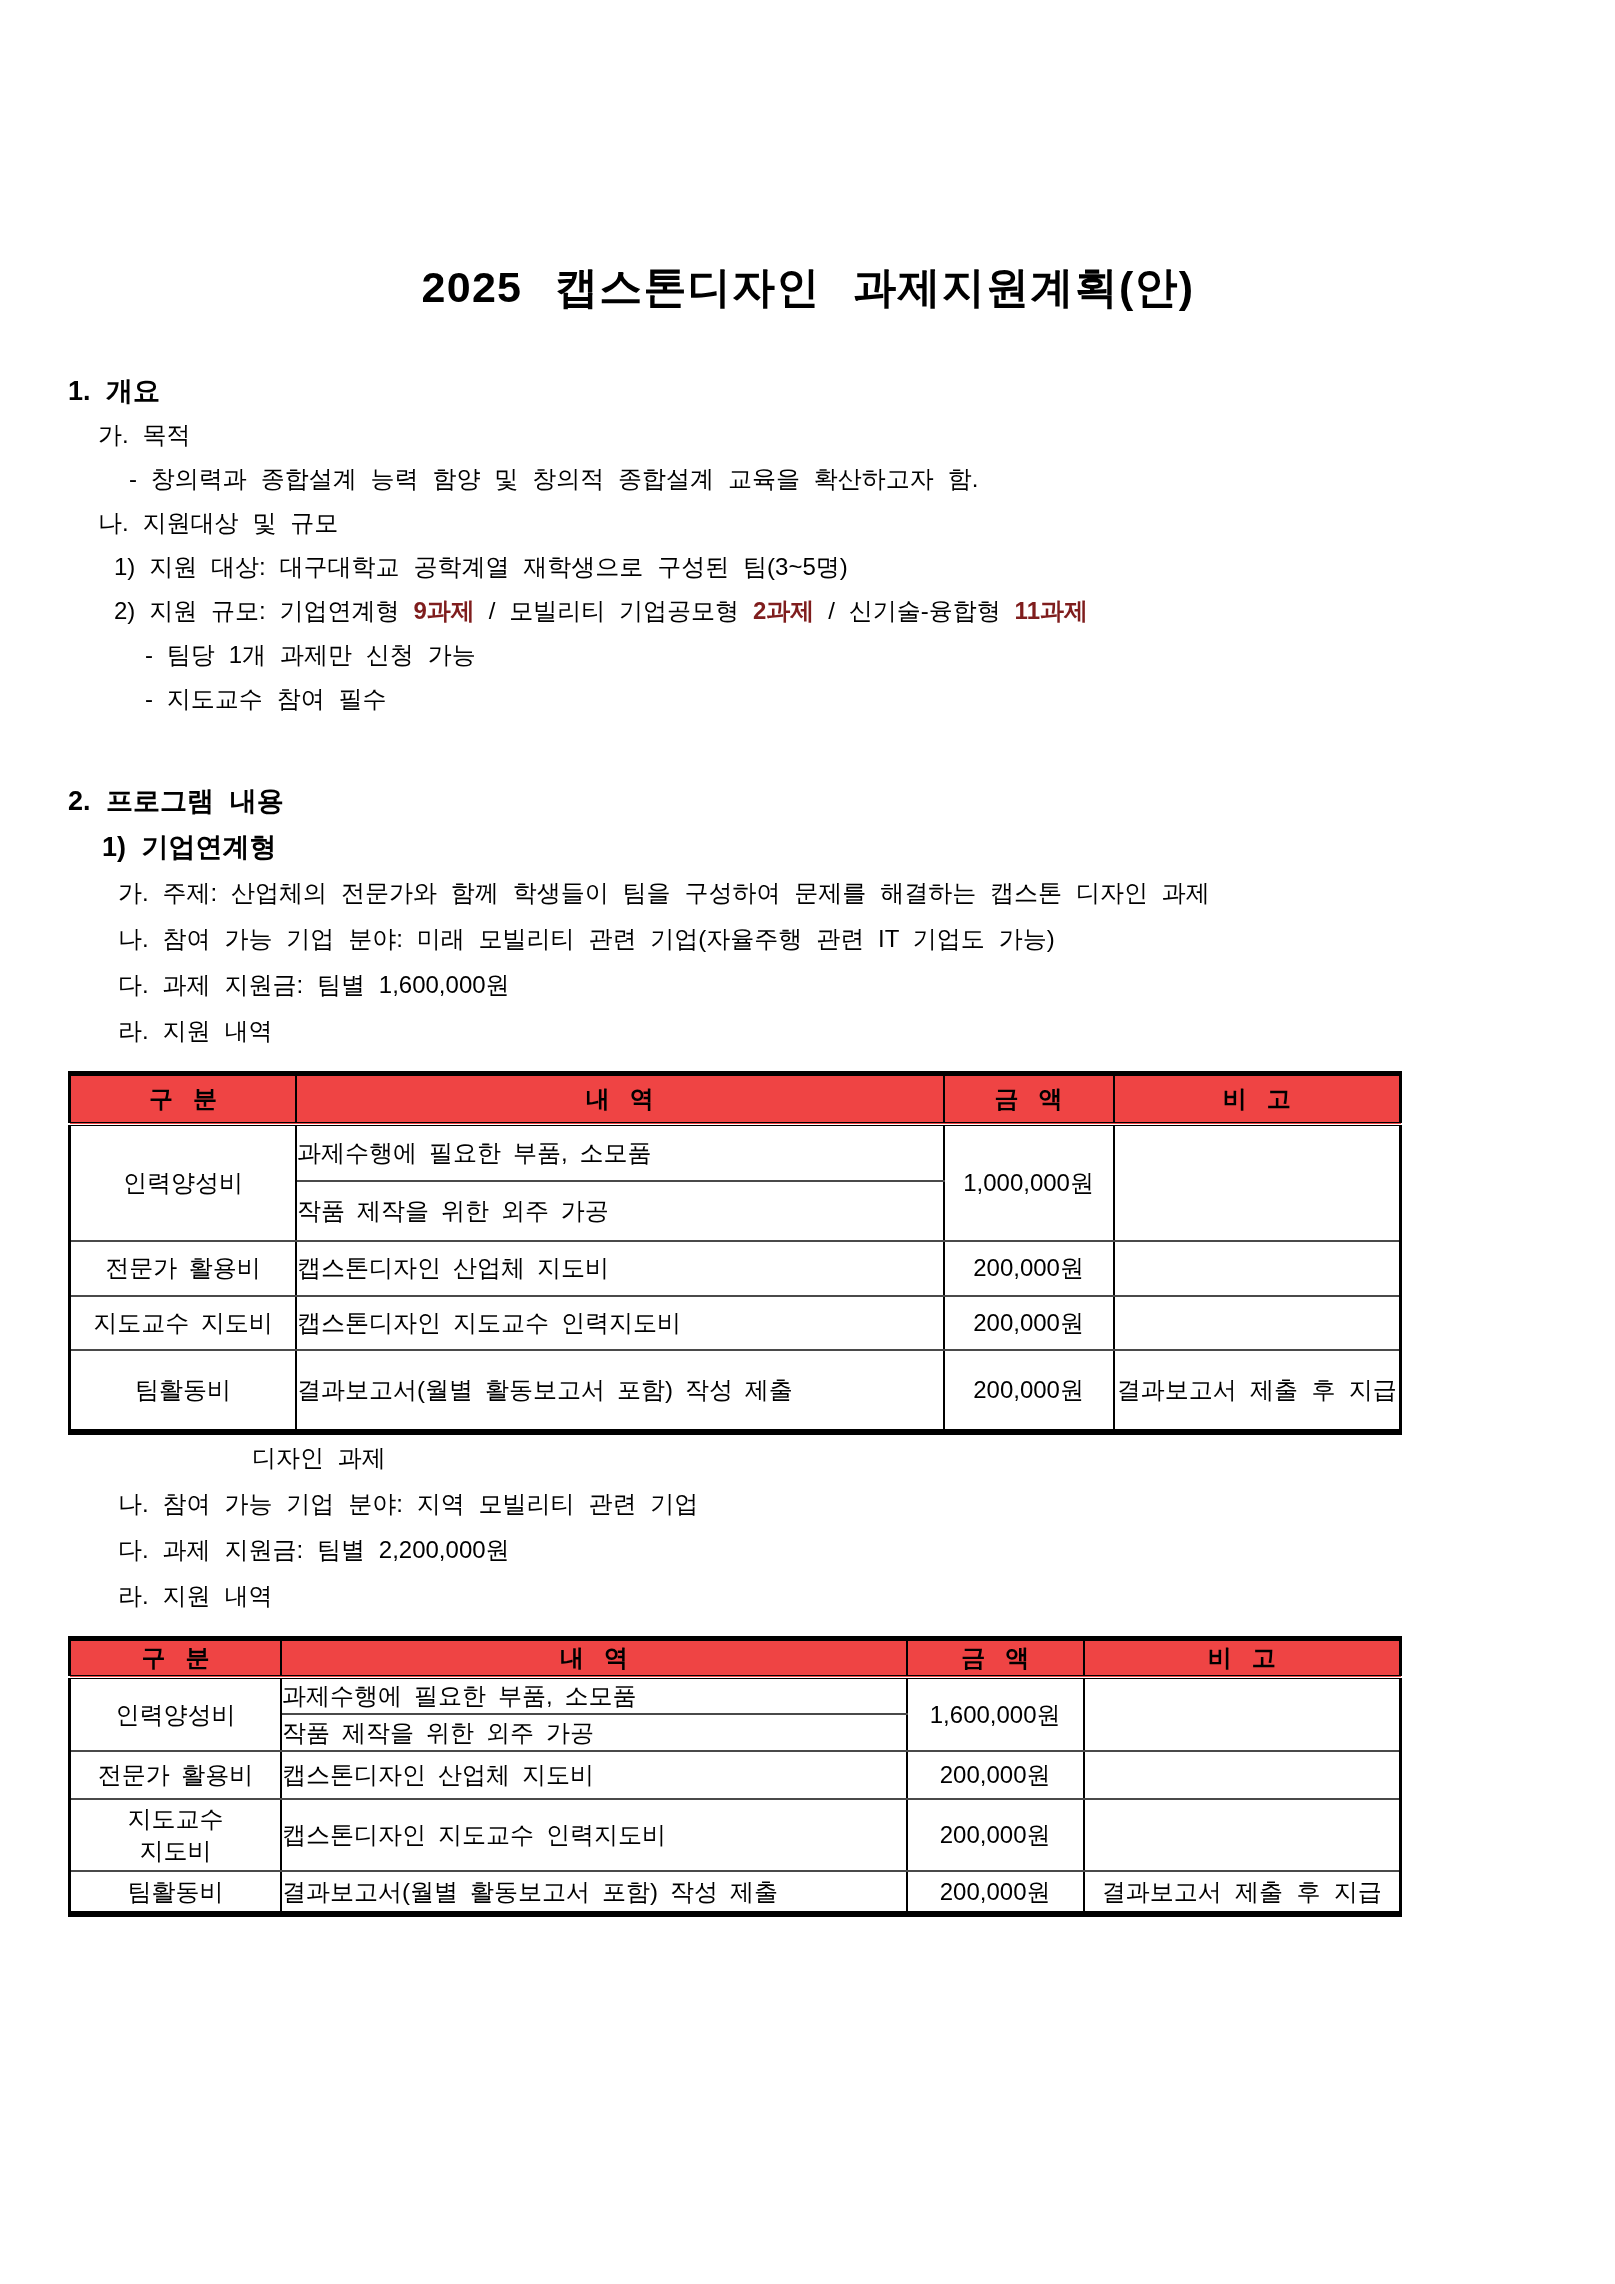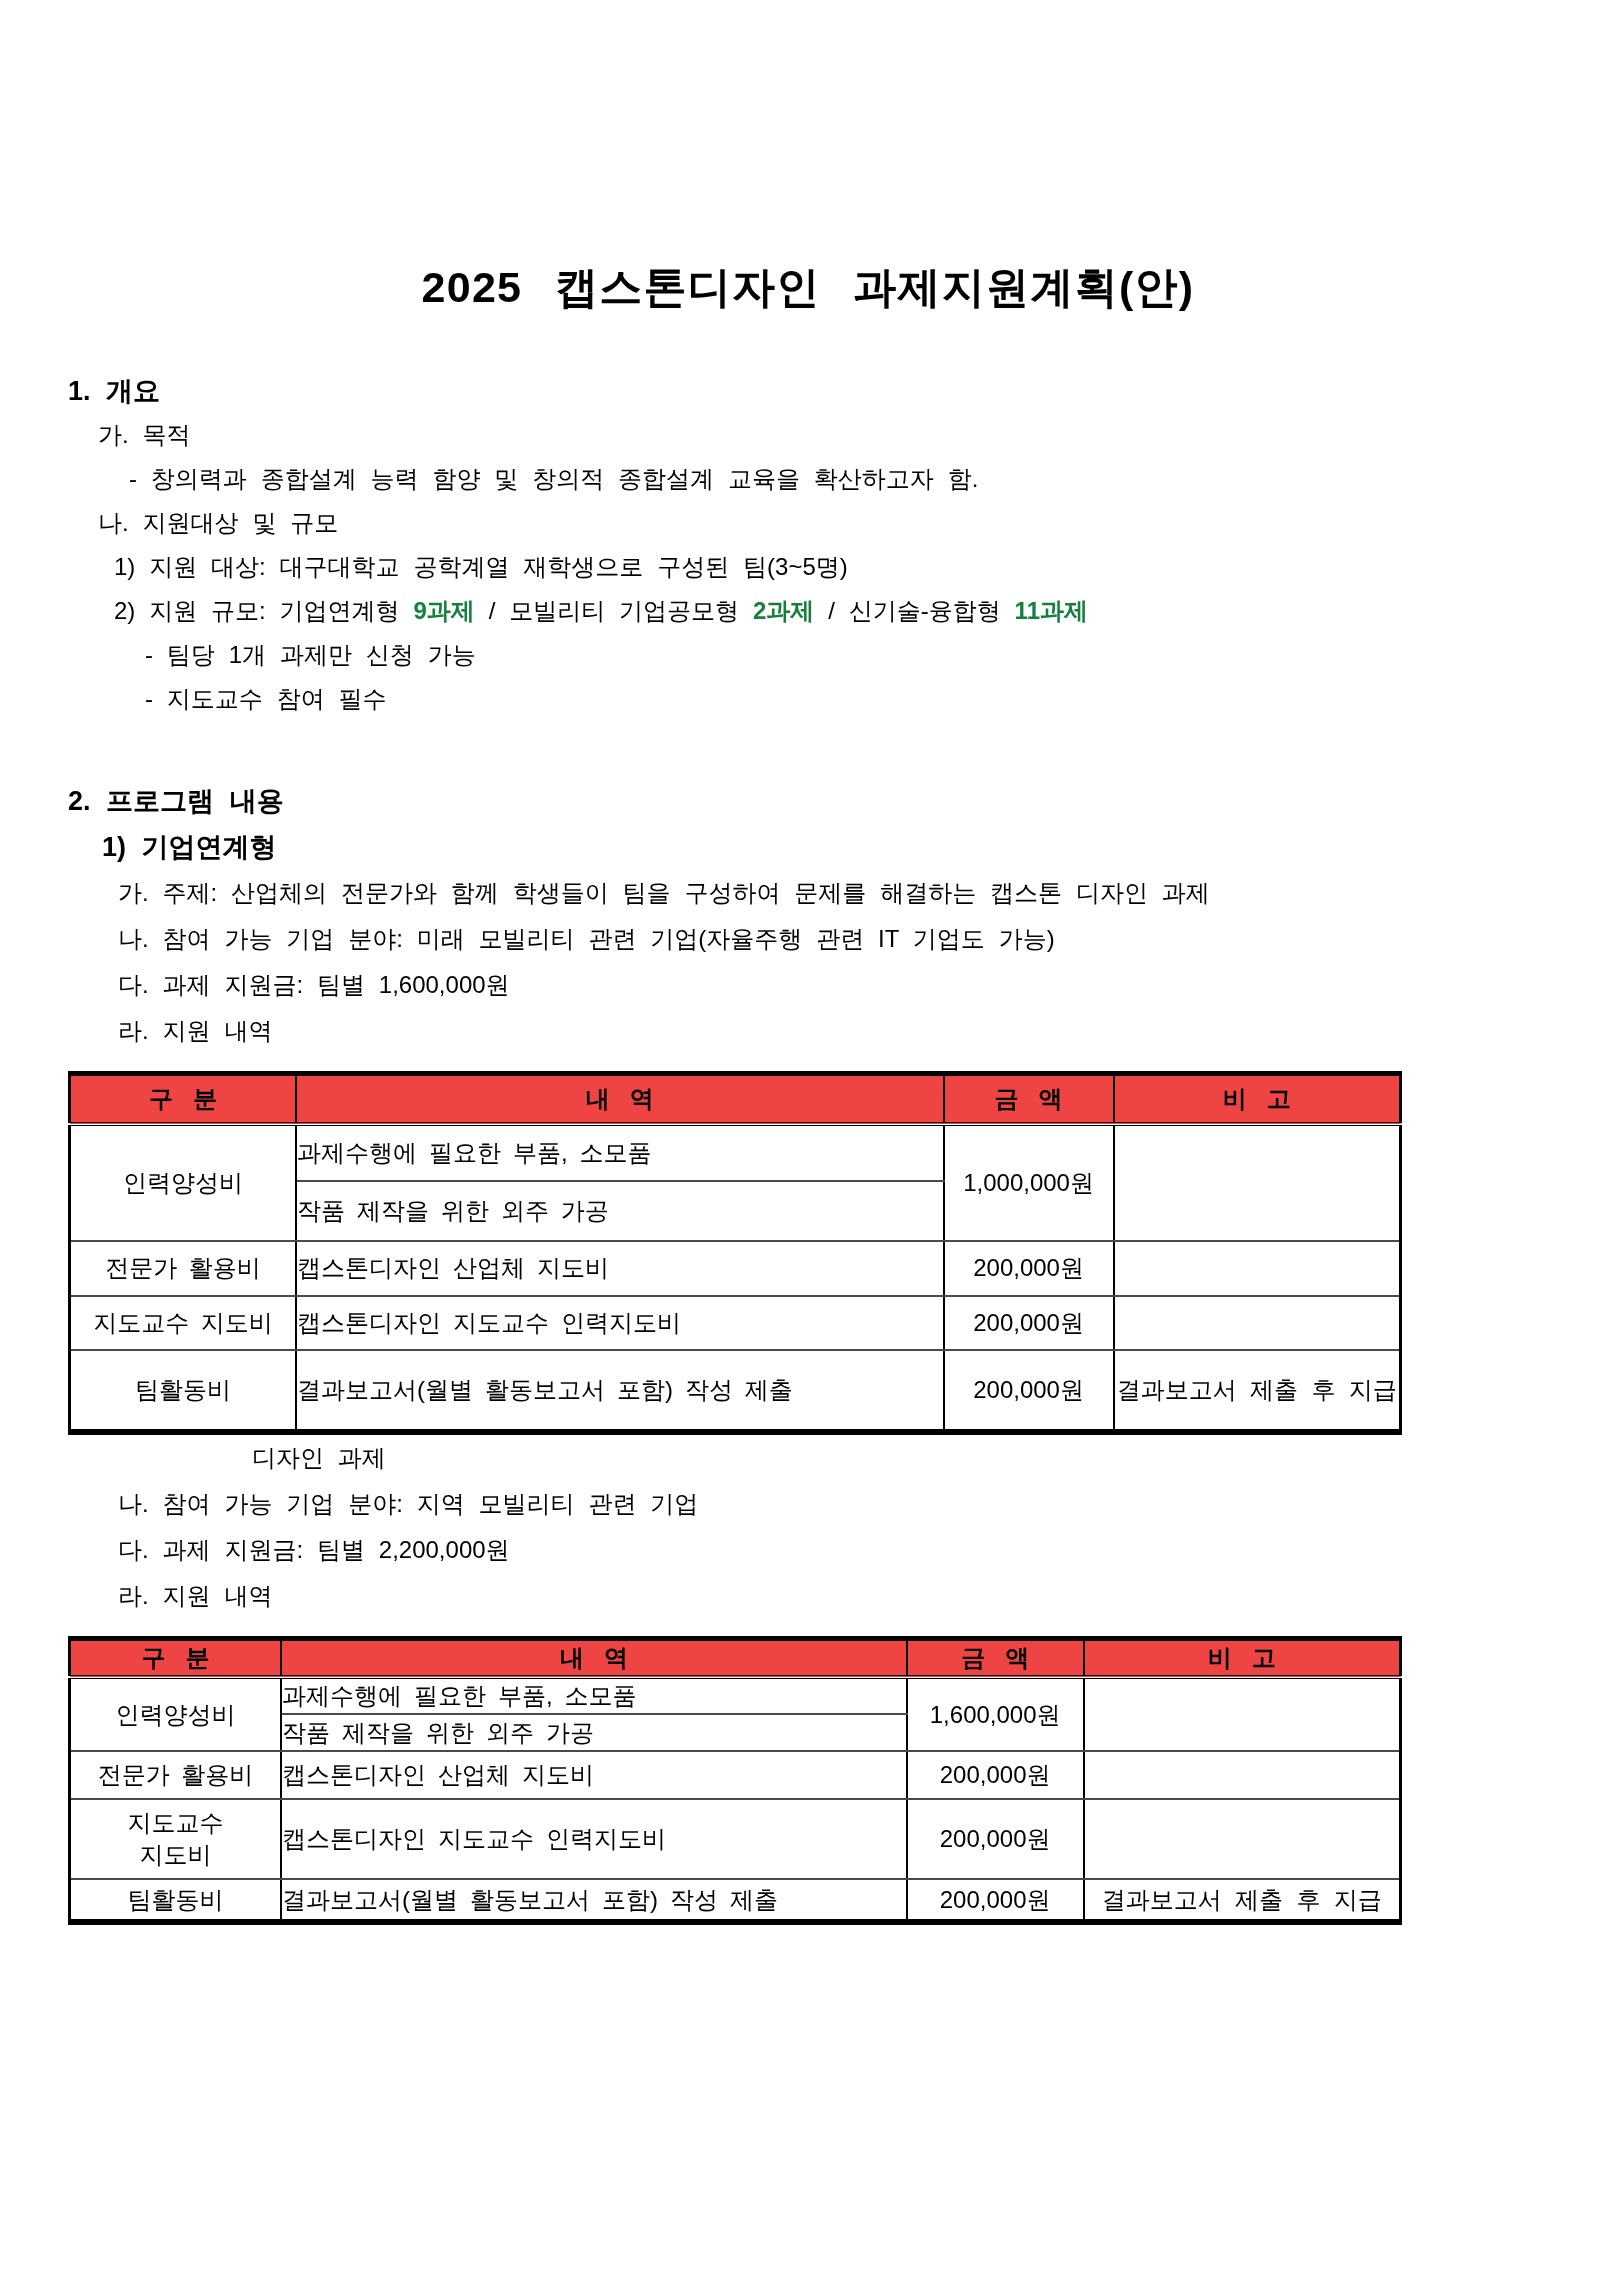--- a/index.html
+++ b/index.html
@@ -49,21 +49,21 @@
   .mt-s2 { margin-top: 57px; }
   .mt-t2 { margin-top: 47px; }
   .ind-ga   { padding-left: 30px; }
   .ind-num  { padding-left: 46px; }
   .ind-dash { padding-left: 61px; }
   .ind-dash2{ padding-left: 77px; }
   .ind-sub  { padding-left: 34px; }
   .ind-ga2  { padding-left: 50px; }
   .ind-cont { padding-left: 184px; }
   .red {
-    color: #15803d;
+    color: #7f1d1d;
     font-weight: bold;
   }
   table.t {
     border-collapse: collapse;
     table-layout: fixed;
     margin-top: 17px;
     border: 3.3px solid #000000;
     border-top-width: 5.9px;
     border-bottom-width: 6.5px;
     font-size: 24px;
@@ -94,21 +94,21 @@
   .t1 .r1a { height: 57px; }
   .t1 .r1b { height: 60px; }
   .t1 .r2  { height: 55px; }
   .t1 .r3  { height: 54px; }
   .t1 .r4  { height: 82px; }
   
   .t2 .rh  { height: 39px; }
   .t2 .r1a { height: 37px; }
   .t2 .r1b { height: 37px; }
   .t2 .r2  { height: 48px; }
-  .t2 .r3  { height: 80px; }
+  .t2 .r3  { height: 72px; }
   .t2 .r4  { height: 43px; }
 </style>
 </head>
 <body>
 
 <div class="page">
 
   <h1 class="title">2025 캡스톤디자인 과제지원계획(안)</h1>
 
   <div class="content">

